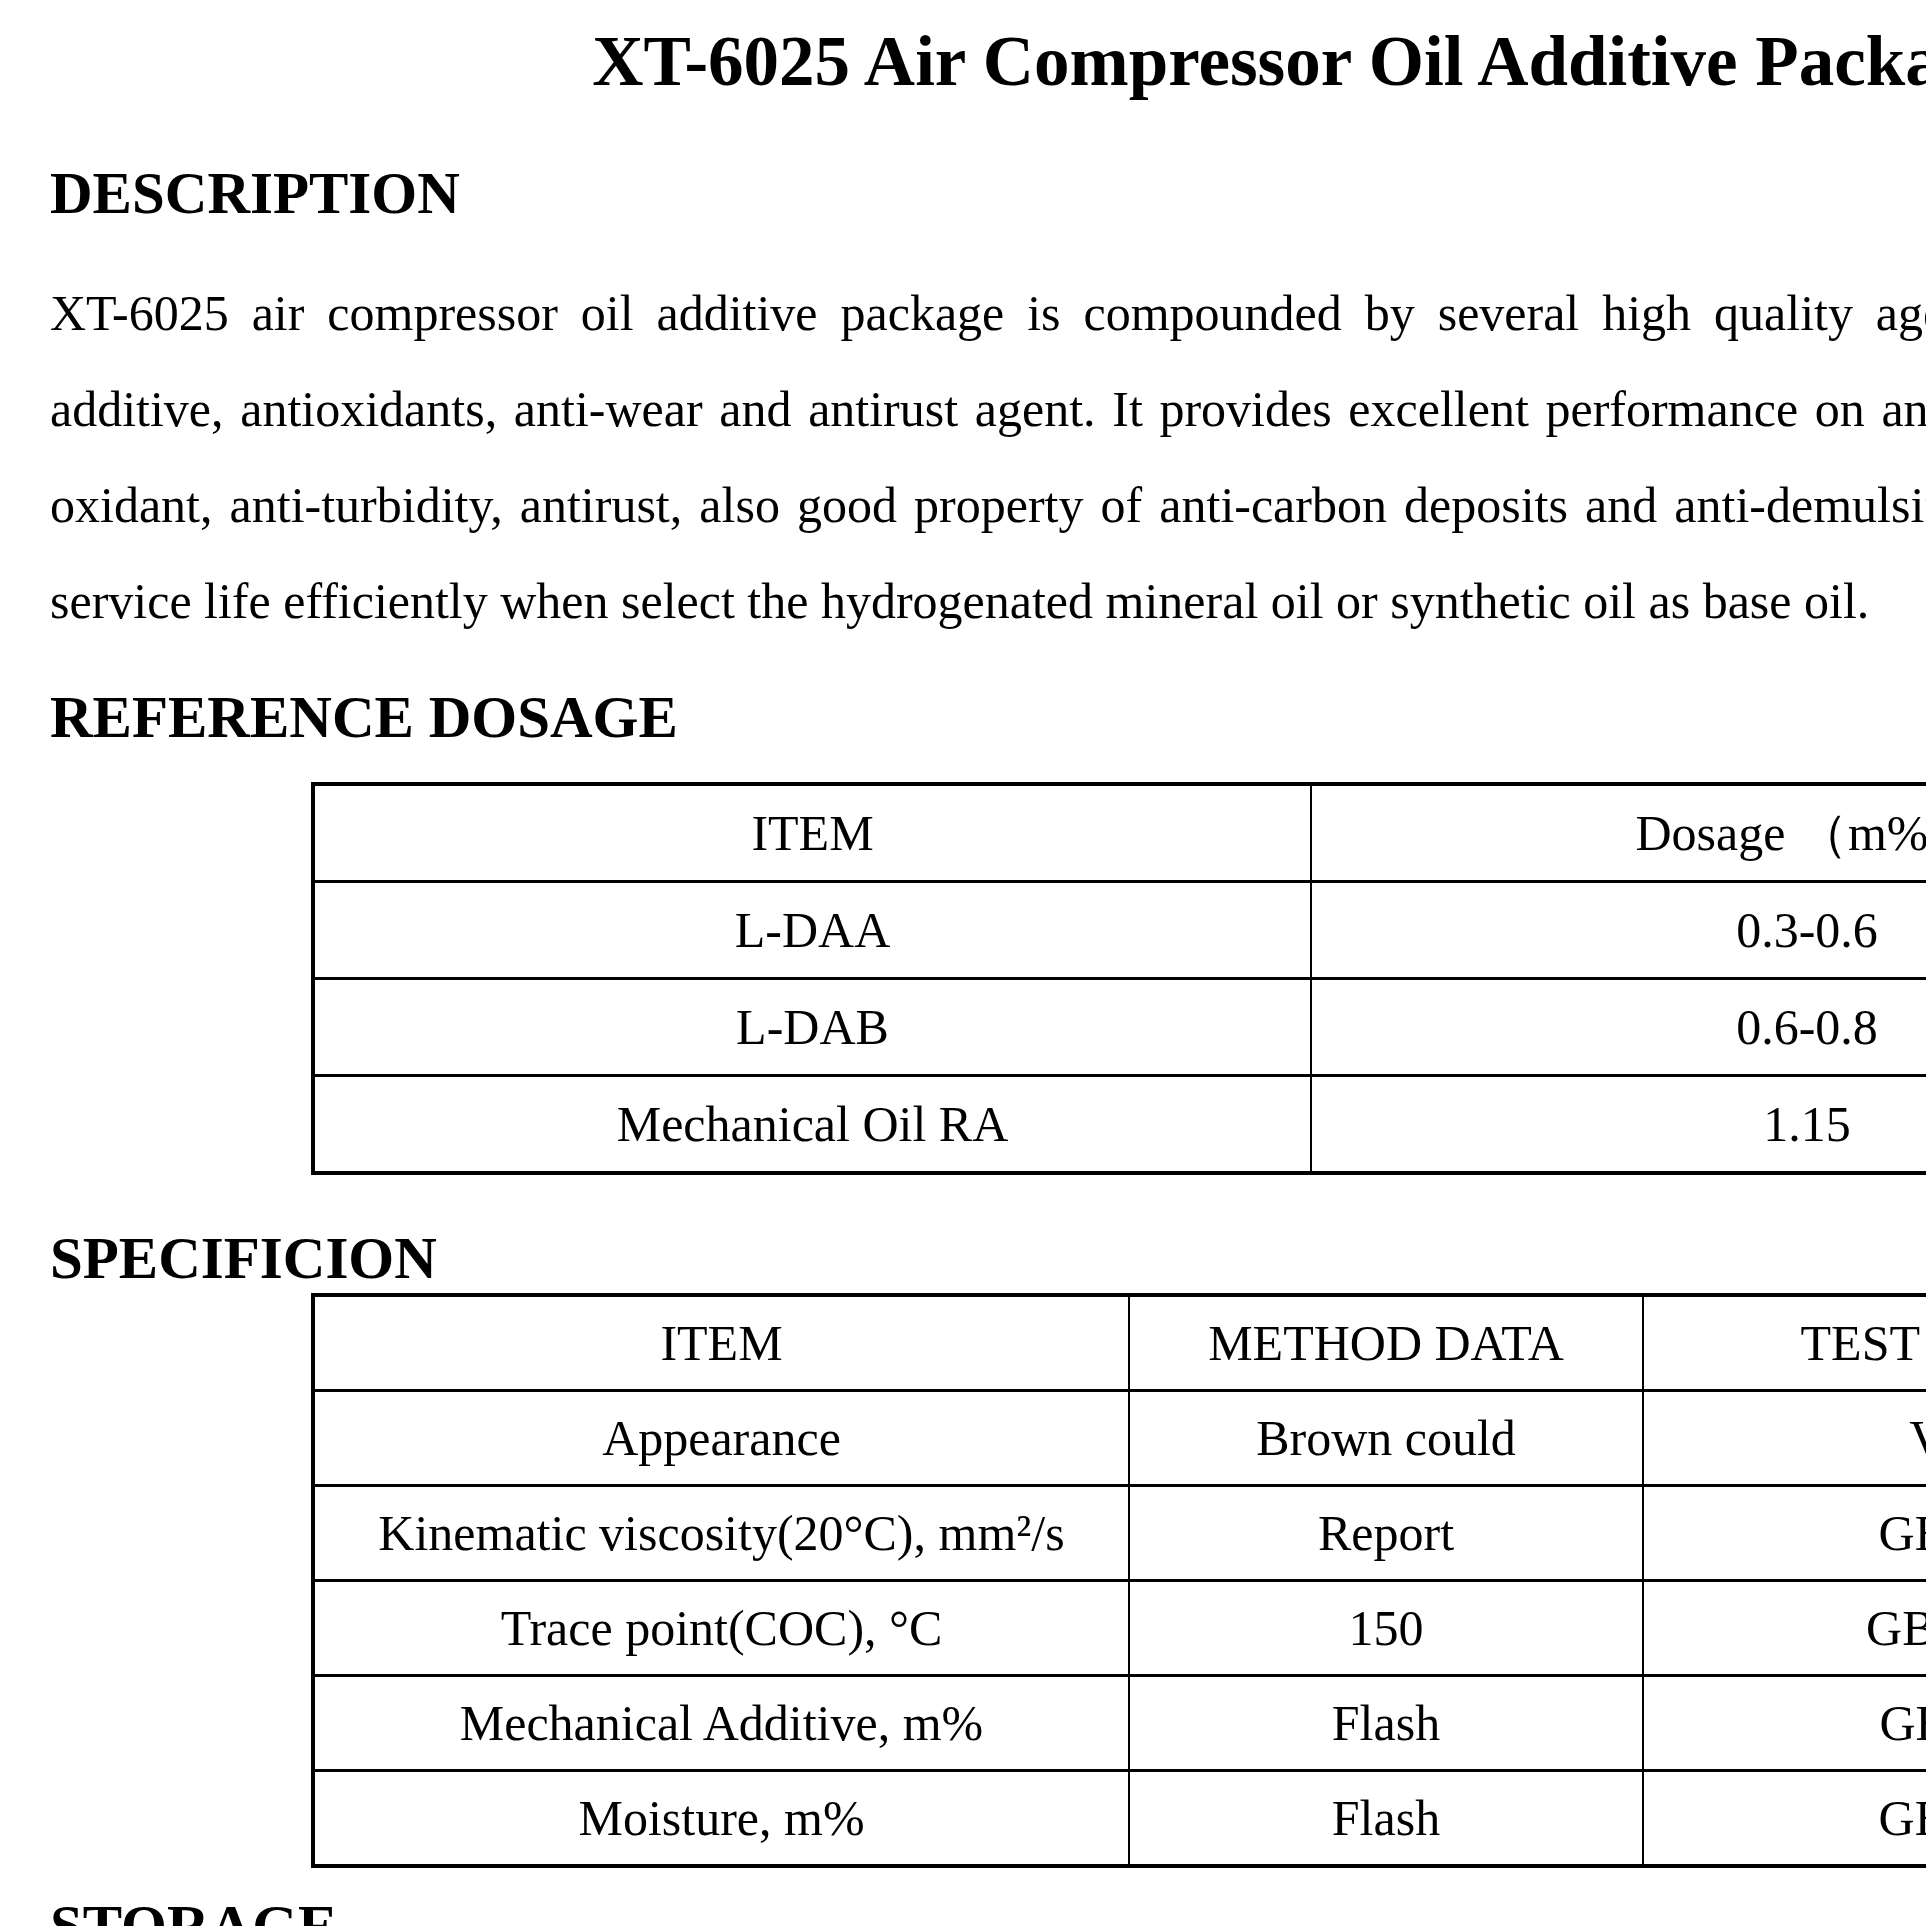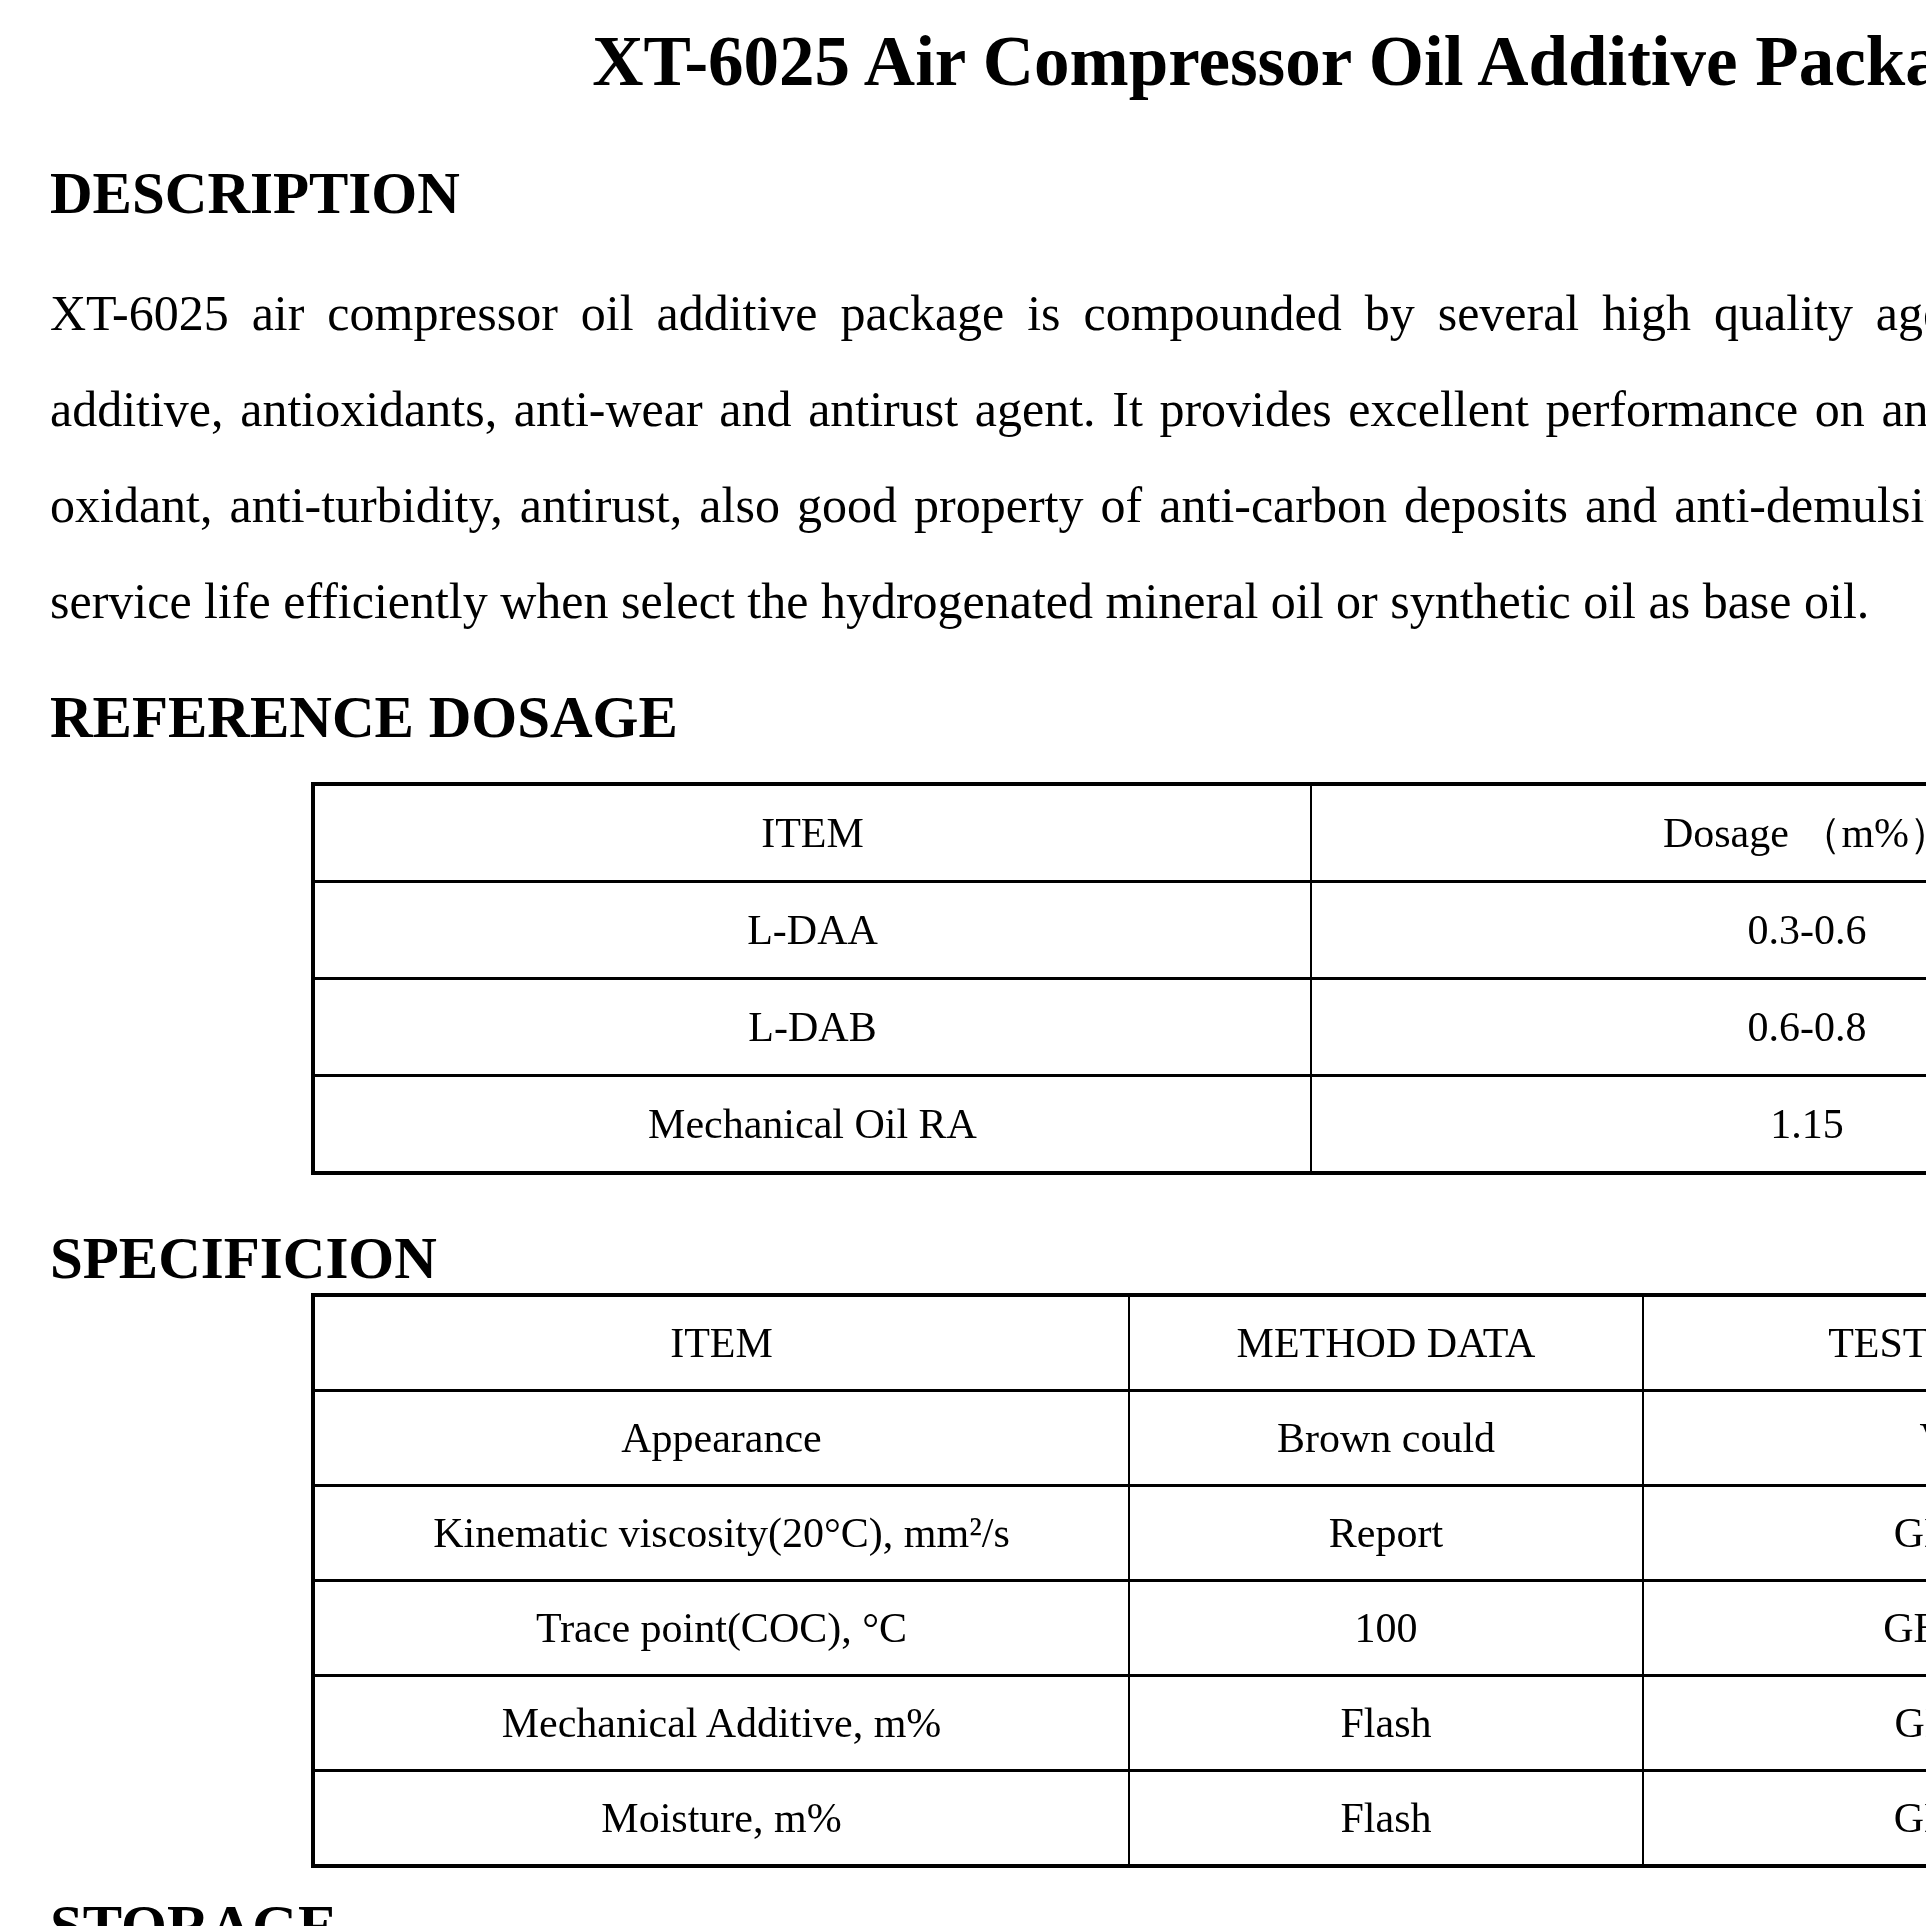--- a/index.html
+++ b/index.html
@@ -55,21 +55,21 @@
   #dosage-table { margin-top: 30px; width: 1991px; }
   #spec-table   { margin-top: 0;    width: 1991px; }
   table.doc-table td {
     border-top: 3.1px solid #000;
     border-bottom: 3.1px solid #000;
     border-left: 2.3px solid #000;
     border-right: 2.3px solid #000;
     text-align: center;
     vertical-align: middle;
     padding: 0 7.7px;
-    font-size: 42px;
+    font-size: 50px;
     line-height: 62px;
     overflow: hidden;
   }
   #dosage-table td { height: 94px; }
   #spec-table td   { height: 92px; }
 </style>
 </head>
 <body>
 
 <h1 class="title">XT-6025 Air Compressor Oil Additive Package</h1>
@@ -129,21 +129,21 @@
       <td>Brown could</td>
       <td>Visual</td>
     </tr>
     <tr>
       <td>Kinematic viscosity(20°C), mm²/s</td>
       <td>Report</td>
       <td>GB/T265</td>
     </tr>
     <tr>
       <td>Trace point(COC), °C</td>
-      <td>100</td>
+      <td>150</td>
       <td>GB/T3536</td>
     </tr>
     <tr>
       <td>Mechanical Additive, m%</td>
       <td>Flash</td>
       <td>GB/T511</td>
     </tr>
     <tr>
       <td>Moisture, m%</td>
       <td>Flash</td>

